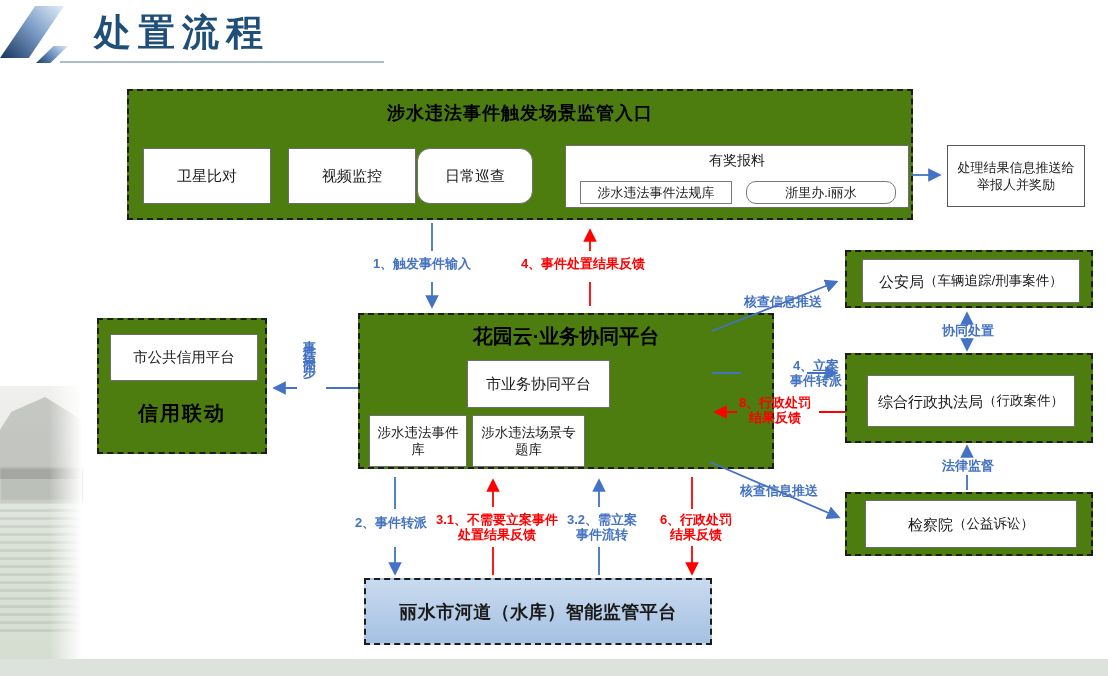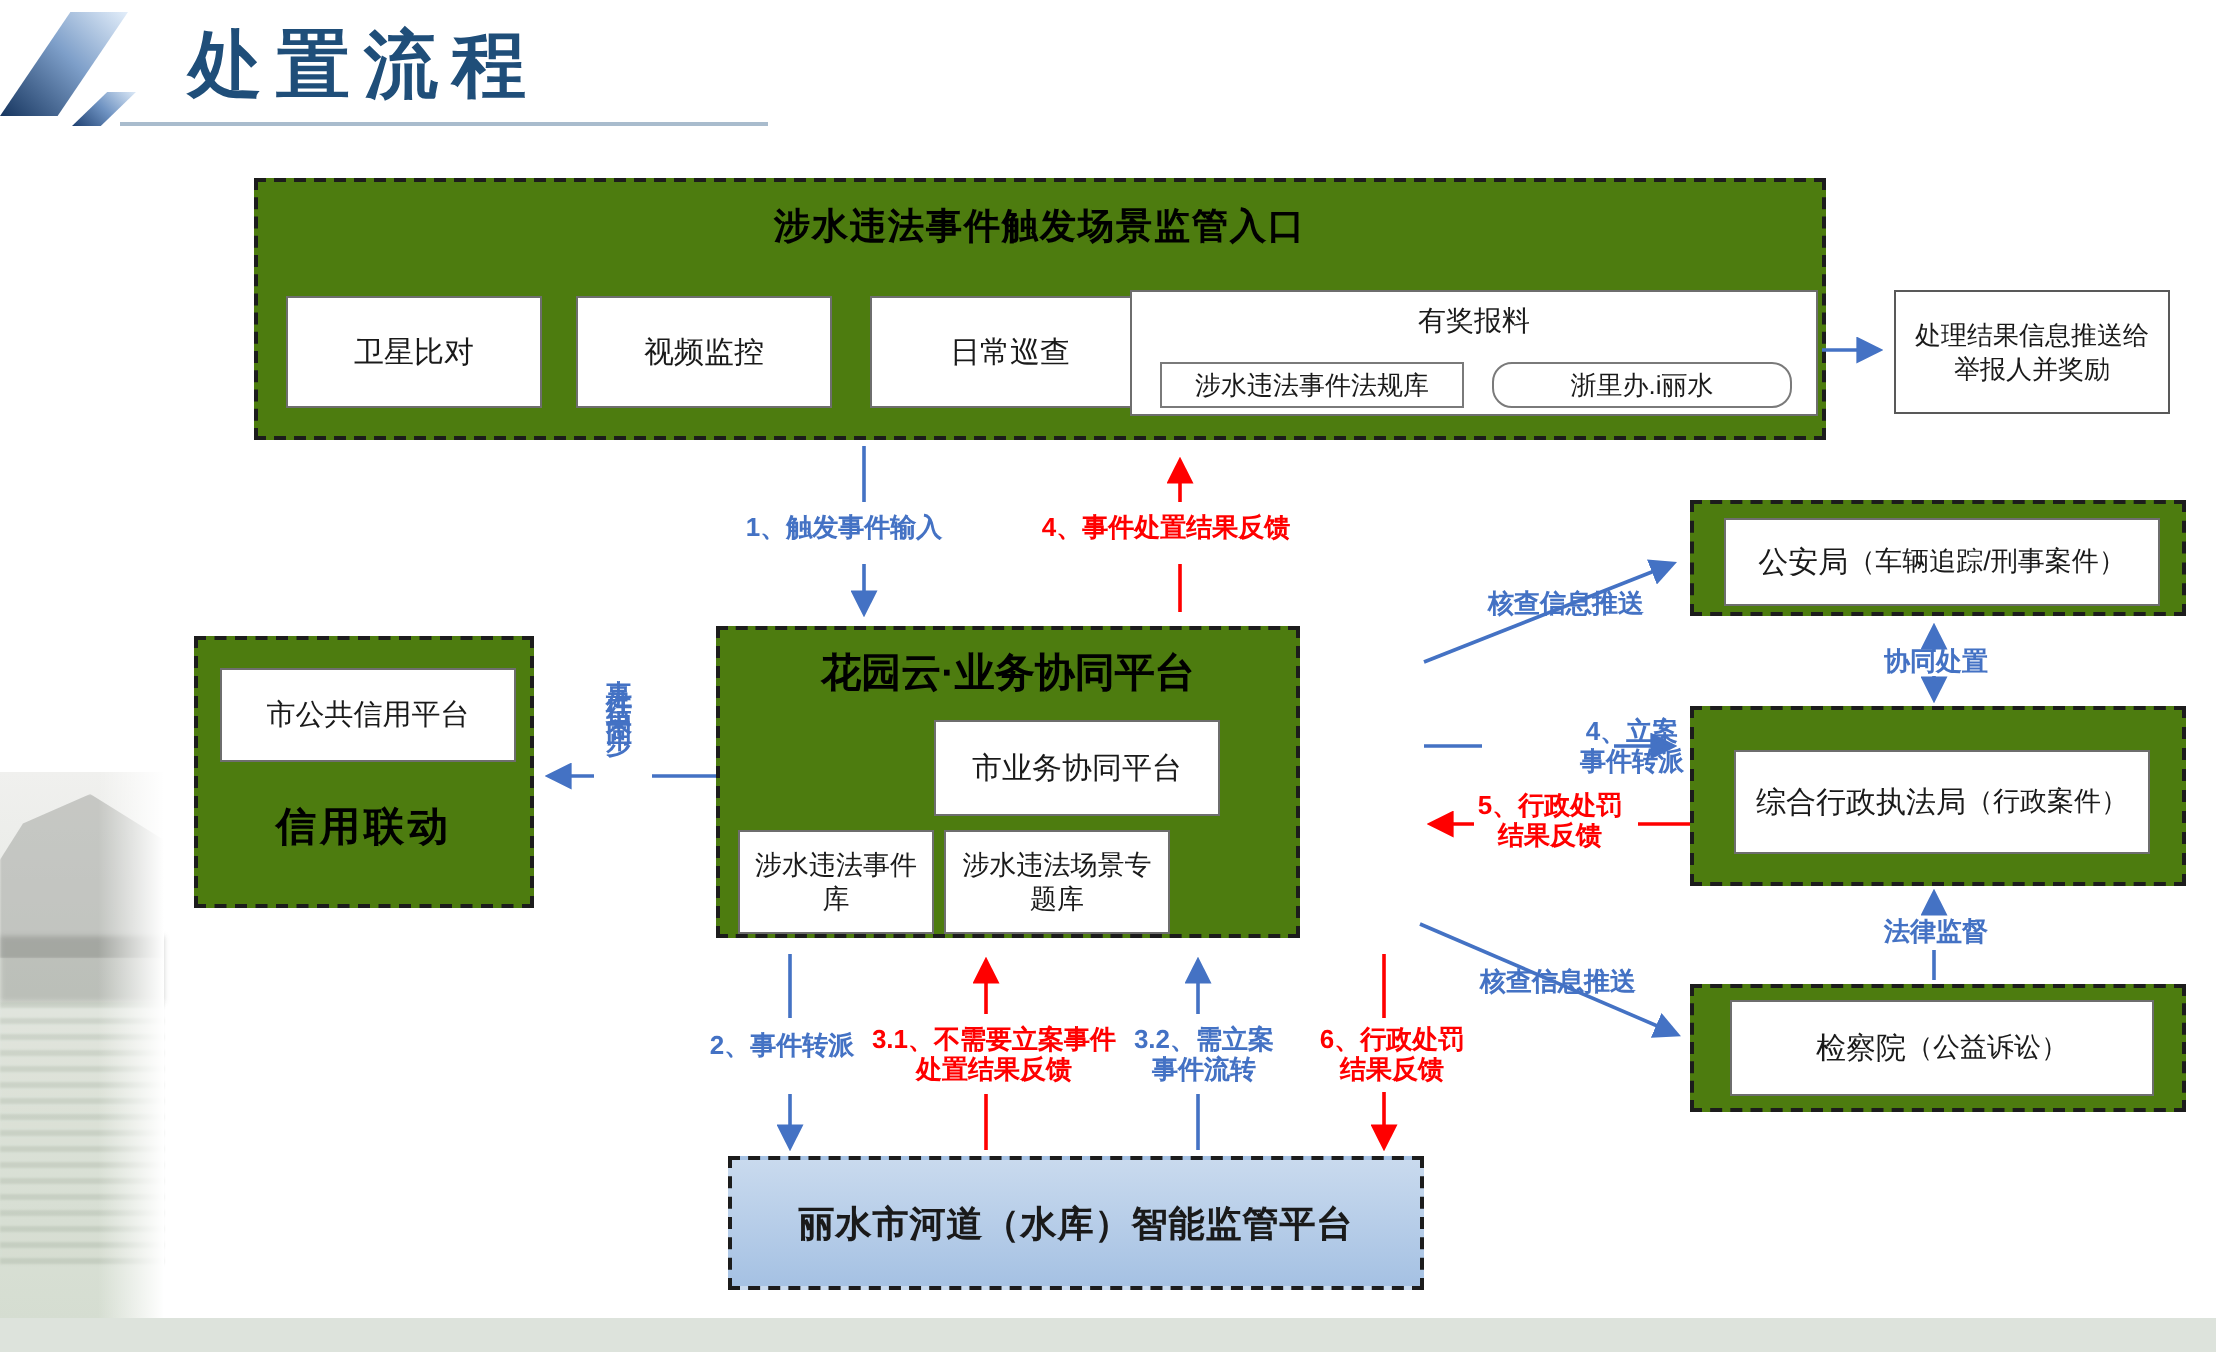--- a/index.html
+++ b/index.html
@@ -93,34 +93,34 @@
 
   <div class="logo-big"></div>
   <div class="logo-small"></div>
   <div class="page-title">处置流程</div>
   <div class="title-underline"></div>
 
   <div class="dashbox" style="left:127px;top:89px;width:786px;height:131px;">
     <div class="entry-title">涉水违法事件触发场景监管入口</div>
     <div class="wbox channel" style="left:14px;top:57px;width:128px;height:56px;">卫星比对</div>
     <div class="wbox channel" style="left:159px;top:57px;width:128px;height:56px;">视频监控</div>
-    <div class="wbox channel" style="left:306px;top:57px;width:140px;height:56px;">日常巡查</div>
+    <div class="wbox channel" style="left:288px;top:57px;width:116px;height:56px;border-radius:13px;">日常巡查</div>
     <div class="wbox" style="left:436px;top:54px;width:344px;height:63px;">
       <div class="reward-title">有奖报料</div>
       <div class="wbox reward-item" style="left:14px;top:35px;width:152px;height:23px;border-color:#7a7a7a;">涉水违法事件法规库</div>
       <div class="wbox reward-item" style="left:180px;top:35px;width:150px;height:23px;border-color:#7a7a7a;border-radius:10px;">浙里办.i丽水</div>
     </div>
   </div>
 
   <div class="pushbox">
     <span>处理结果信息推送给</span>
     <span>举报人并奖励</span>
   </div>
 
-  <div class="dashbox" style="left:358px;top:313px;width:292px;height:156px;">
+  <div class="dashbox" style="left:358px;top:313px;width:416px;height:156px;">
     <div class="platform-title">花园云·业务协同平台</div>
     <div class="wbox" style="left:107px;top:45px;width:143px;height:48px;font-size:15px;">市业务协同平台</div>
     <div class="wbox libbox" style="left:9px;top:100px;width:98px;height:52px;">涉水违法事件库</div>
     <div class="wbox libbox" style="left:112px;top:100px;width:113px;height:52px;">涉水违法场景专题库</div>
   </div>
 
   <div class="dashbox" style="left:97px;top:318px;width:170px;height:136px;">
     <div class="wbox" style="left:11px;top:14px;width:148px;height:47px;font-size:14.5px;">市公共信用平台</div>
     <div class="credit-label">信用联动</div>
   </div>
@@ -179,21 +179,21 @@
   <div class="flbl blue" style="left:366px;top:256px;width:112px;">1、触发事件输入</div>
   <div class="flbl red" style="left:512px;top:256px;width:142px;">4、事件处置结果反馈</div>
   <div class="vlbl">事件结果同步</div>
   <div class="flbl blue" style="left:737px;top:294px;width:92px;">核查信息推送</div>
   <div class="flbl blue" style="left:939px;top:323px;width:58px;">协同处置</div>
   <div class="flbl blue" style="left:742px;top:358px;width:62px;margin-left:43px;">
     <span>4、立案</span><br>
     <span>事件转派</span>
   </div>
   <div class="flbl red" style="left:733px;top:395px;width:84px;">
-    <span>5、行政处罚</span><br>
+    <span>8、行政处罚</span><br>
     <span>结果反馈</span>
   </div>
   <div class="flbl blue" style="left:939px;top:458px;width:58px;">法律监督</div>
   <div class="flbl blue" style="left:733px;top:483px;width:92px;">核查信息推送</div>
   <div class="flbl blue" style="left:349px;top:515px;width:84px;">2、事件转派</div>
   <div class="flbl red" style="left:430px;top:512px;width:134px;">
     <span>3.1、不需要立案事件</span><br>
     <span>处置结果反馈</span>
   </div>
   <div class="flbl blue" style="left:560px;top:512px;width:84px;">

